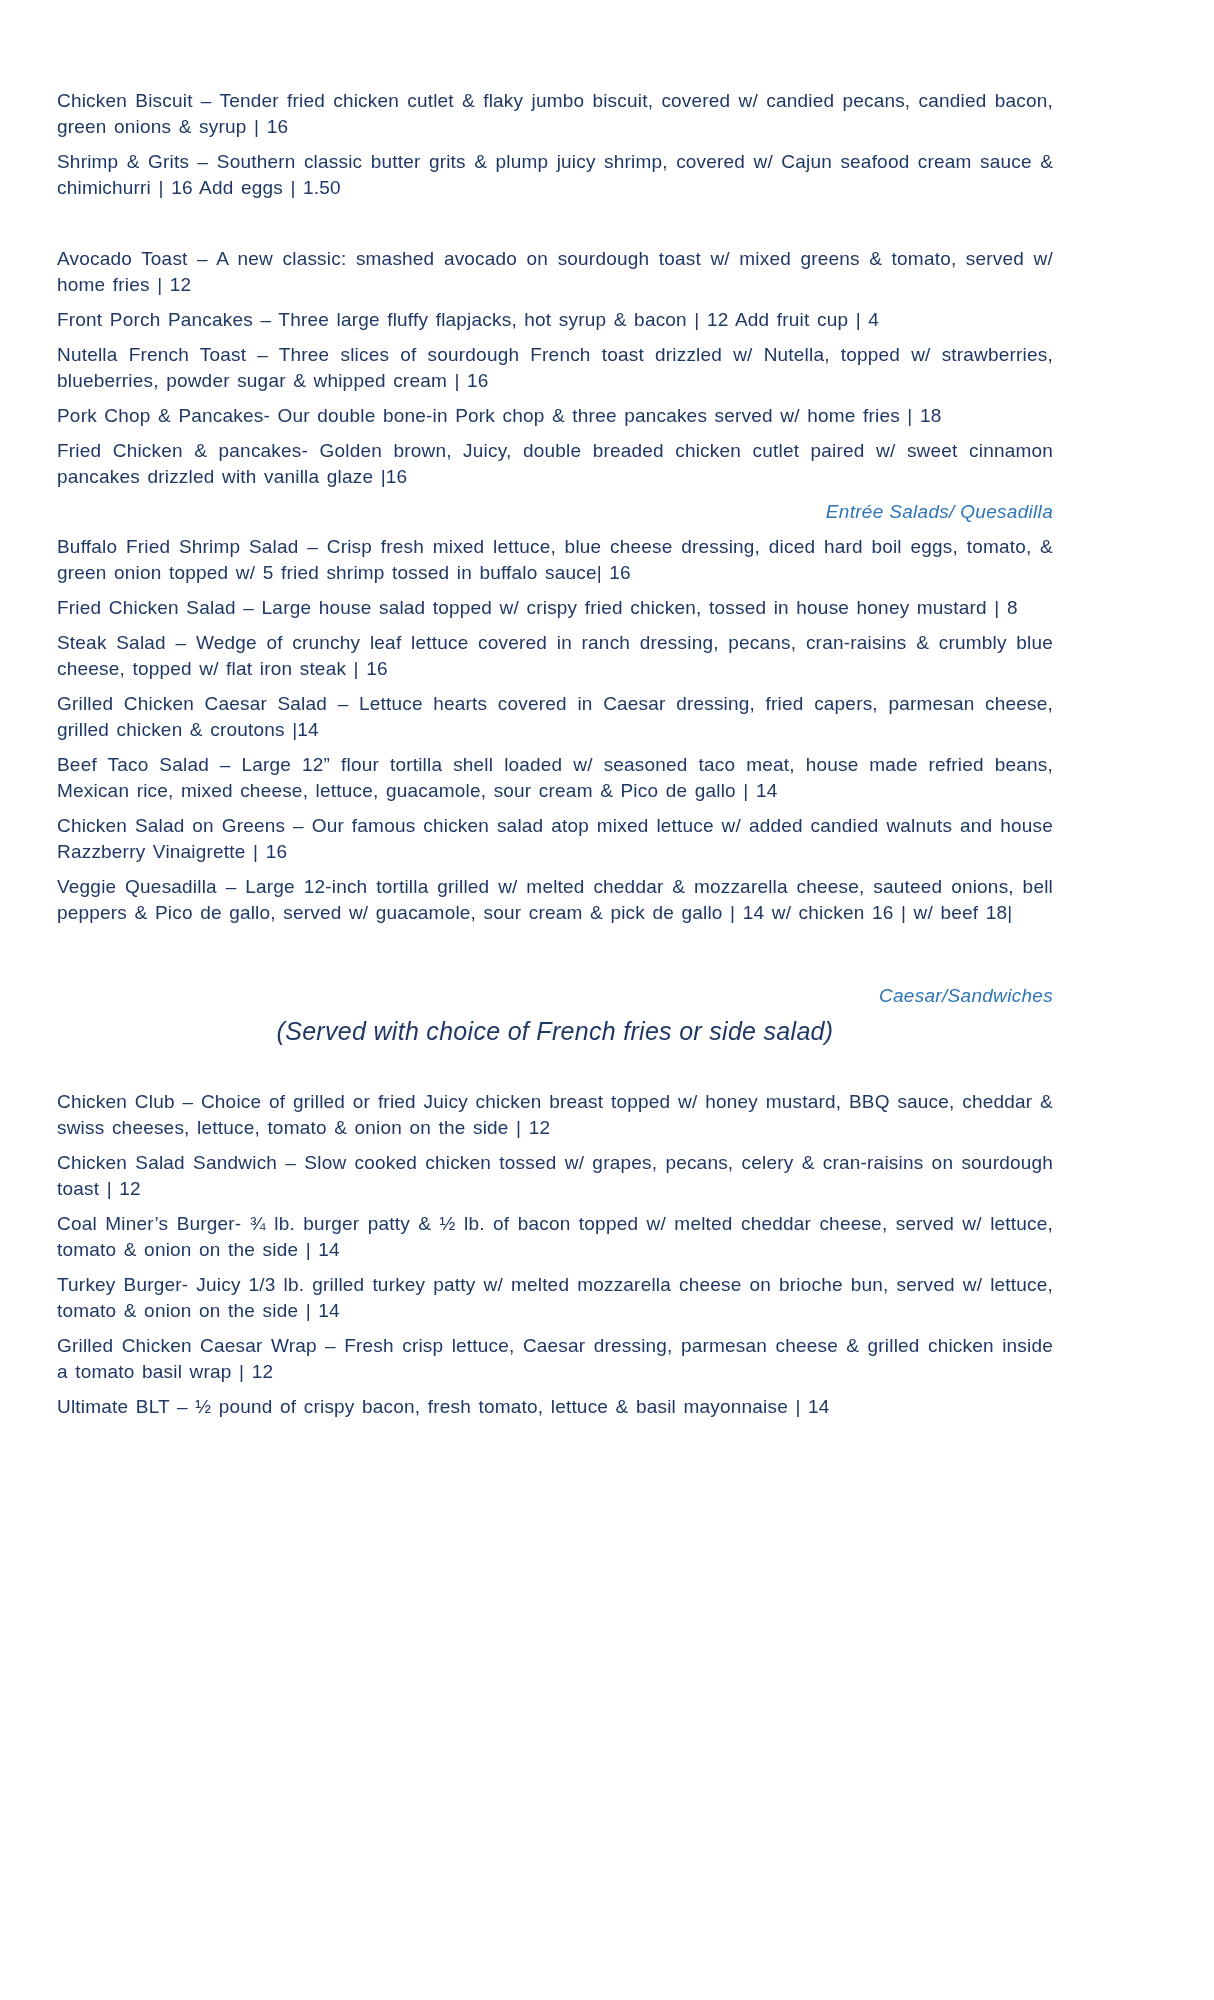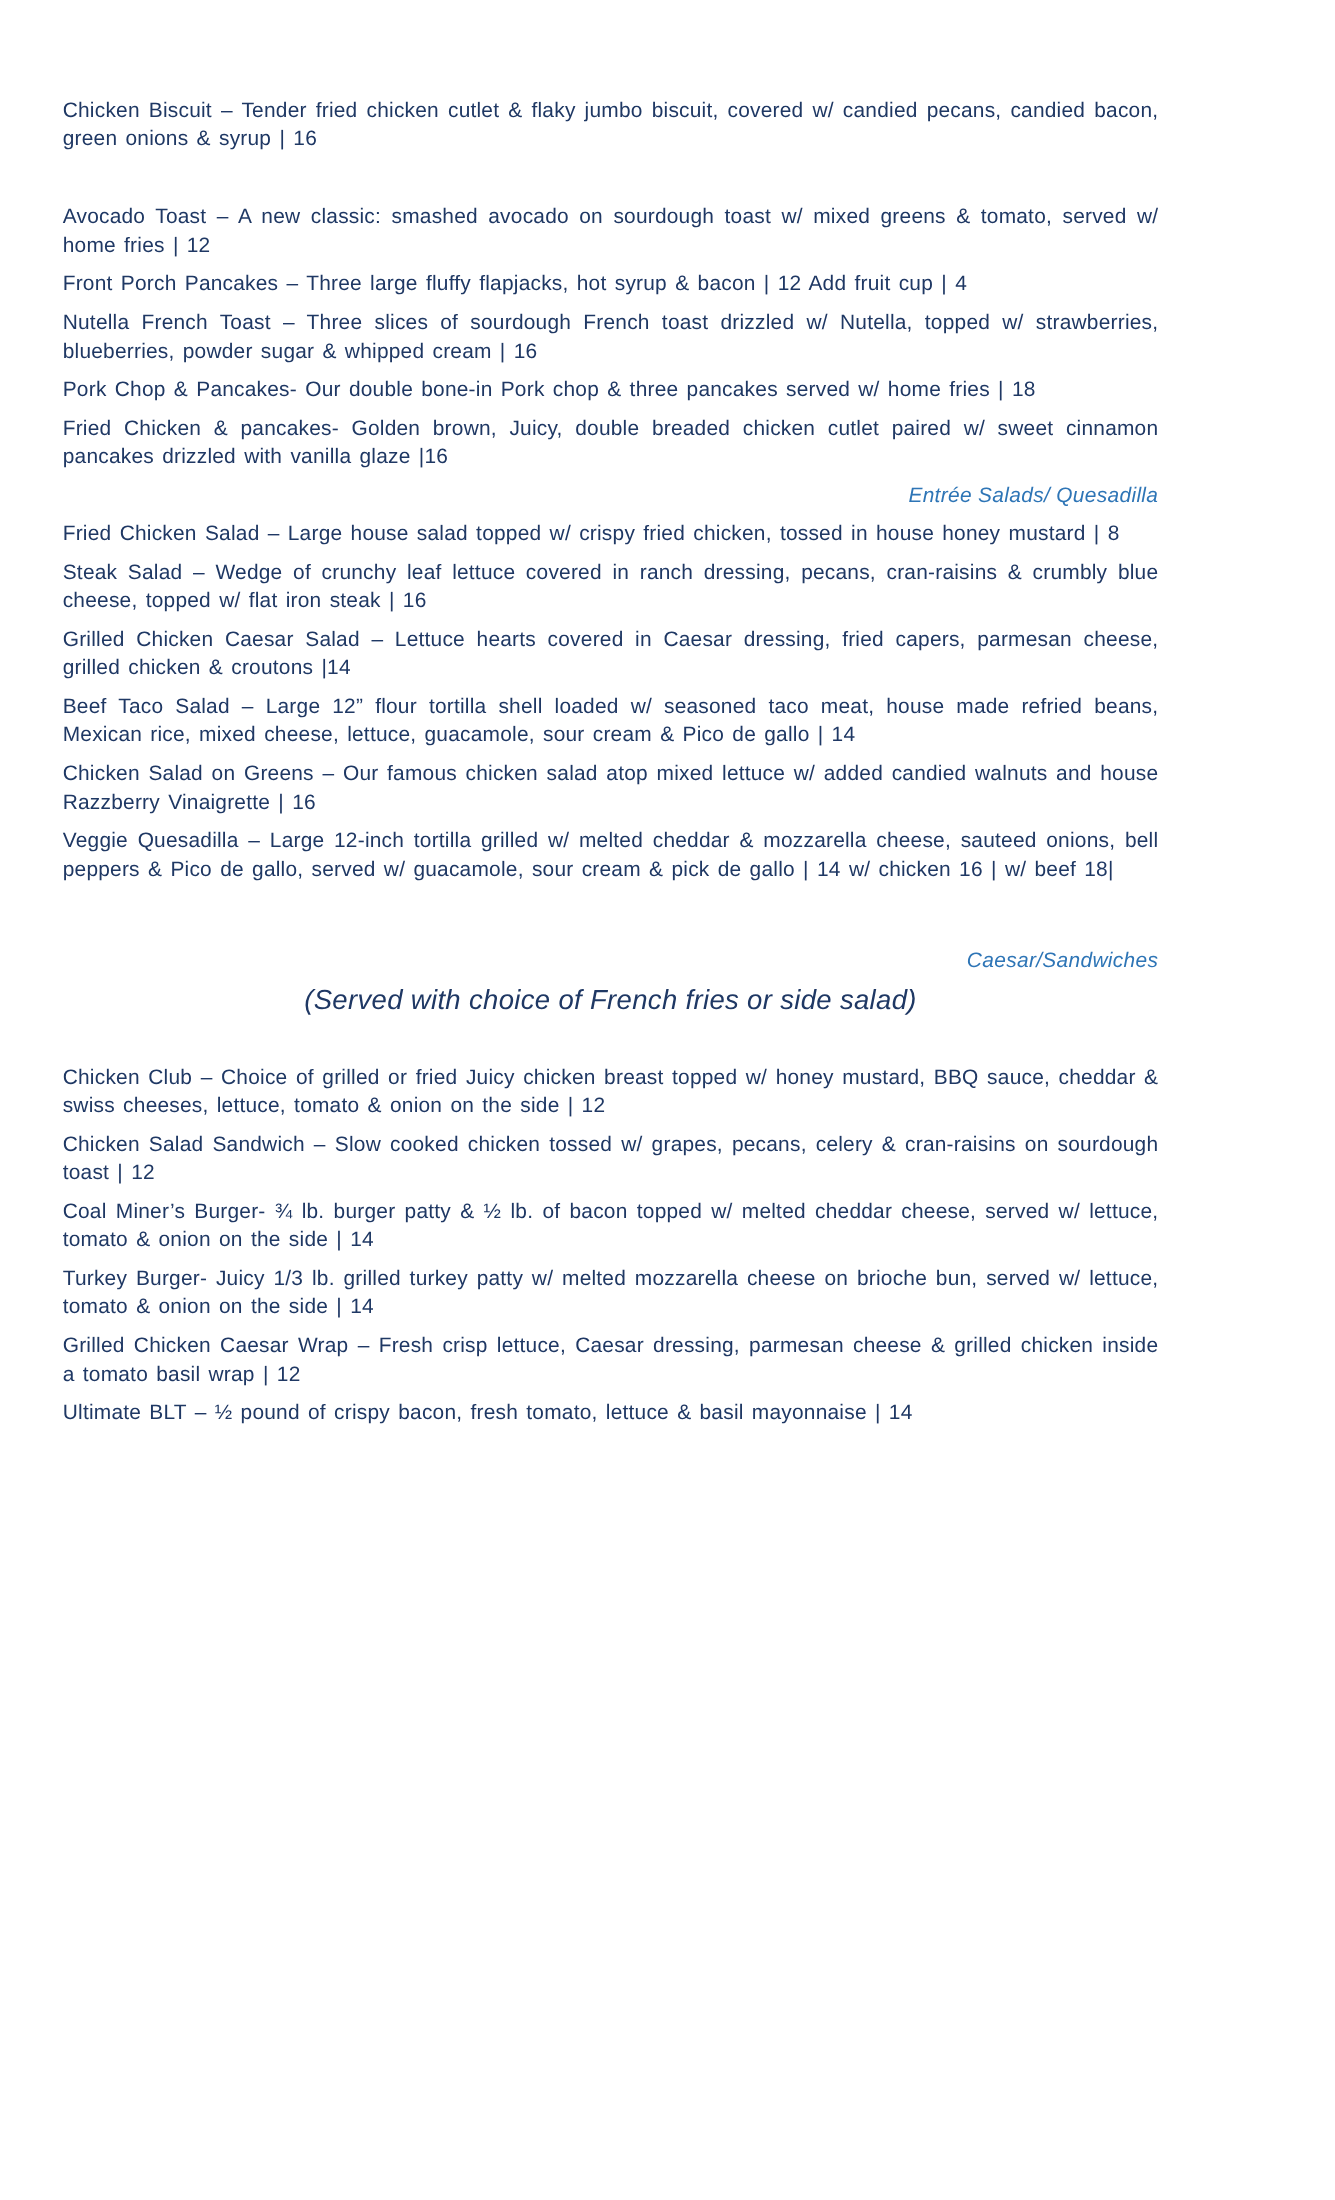--- a/index.html
+++ b/index.html
@@ -46,27 +46,29 @@
     margin: 0 0 9px 0;
   }
   div.gap { height: 36px; }
   div.gap-lg { height: 46px; }
 </style>
 </head>
 <body style="background: rgb(255, 255, 255);">
 
 <div class="page">
     <p class="item">Chicken Biscuit – Tender fried chicken cutlet &amp; flaky jumbo biscuit, covered w/ candied pecans, candied bacon, green onions &amp; syrup | 16</p>
+    <p class="item">Shrimp &amp; Grits – Southern classic butter grits &amp; plump juicy shrimp, covered w/ Cajun seafood cream sauce &amp; chimichurri | 16   Add eggs | 1.50</p>
     <div class="gap"></div>
     <p class="item">Avocado Toast – A new classic: smashed avocado on sourdough toast w/ mixed greens &amp; tomato, served w/ home fries | 12</p>
     <p class="item">Front Porch Pancakes – Three large fluffy flapjacks, hot syrup &amp; bacon | 12    Add fruit cup | 4</p>
     <p class="item">Nutella French Toast – Three slices of sourdough French toast drizzled w/ Nutella, topped w/ strawberries, blueberries, powder sugar &amp; whipped cream | 16</p>
     <p class="item">Pork Chop &amp; Pancakes- Our double bone-in Pork chop &amp; three pancakes served w/ home fries | 18</p>
     <p class="item">Fried Chicken &amp; pancakes- Golden brown, Juicy, double breaded chicken cutlet paired w/ sweet cinnamon pancakes drizzled with vanilla glaze |16</p>
     <p class="heading">Entrée Salads/ Quesadilla</p>
+    <p class="item">Buffalo Fried Shrimp Salad – Crisp fresh mixed lettuce, blue cheese dressing, diced hard boil eggs, tomato, &amp; green onion topped w/ 5 fried shrimp tossed in buffalo sauce| 16</p>
     <p class="item">Fried Chicken Salad – Large house salad topped w/ crispy fried chicken, tossed in house honey mustard | 8</p>
     <p class="item">Steak Salad – Wedge of crunchy leaf lettuce covered in ranch dressing, pecans, cran-raisins &amp; crumbly blue cheese, topped w/ flat iron steak | 16</p>
     <p class="item">Grilled Chicken Caesar Salad – Lettuce hearts covered in Caesar dressing, fried capers, parmesan cheese, grilled chicken &amp; croutons |14</p>
     <p class="item">Beef Taco Salad – Large 12” flour tortilla shell loaded w/ seasoned taco meat, house made refried beans, Mexican rice, mixed cheese, lettuce, guacamole, sour cream &amp; Pico de gallo | 14</p>
     <p class="item">Chicken Salad on Greens – Our famous chicken salad atop mixed lettuce w/ added candied walnuts and house Razzberry Vinaigrette | 16</p>
     <p class="item">Veggie Quesadilla – Large 12-inch tortilla grilled w/ melted cheddar &amp; mozzarella cheese, sauteed onions, bell peppers &amp; Pico de gallo, served w/ guacamole, sour cream &amp; pick de gallo | 14   w/ chicken 16 |   w/ beef 18|</p>
     <div class="gap-lg"></div>
     <p class="heading">Caesar/Sandwiches</p>
     <p class="subheading">(Served with choice of French fries or side salad)</p>
     <div class="gap"></div>

